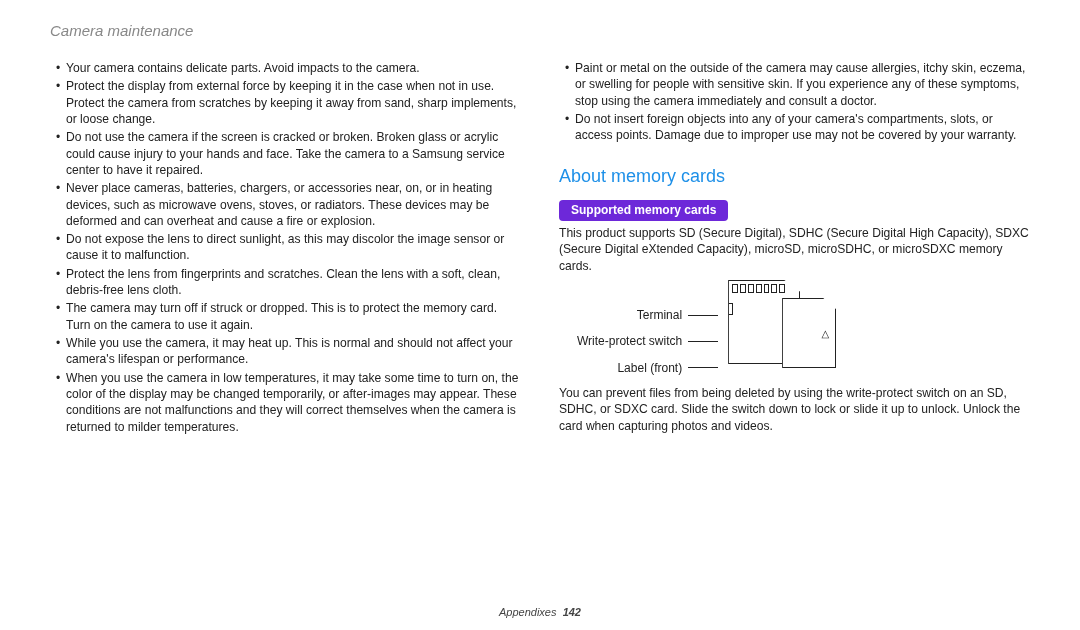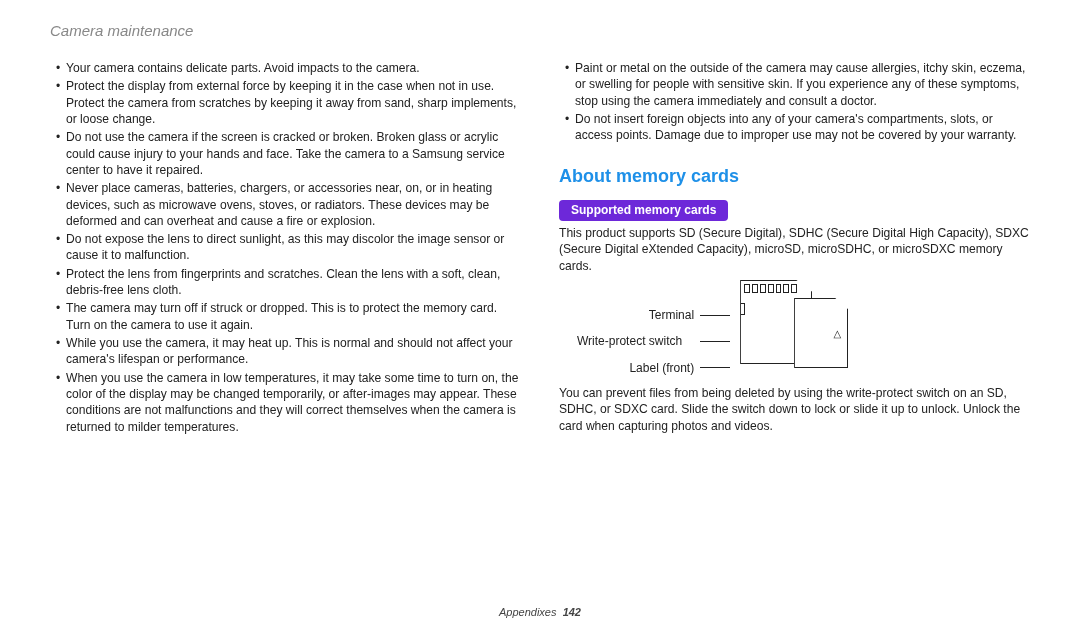--- a/index.html
+++ b/index.html
@@ -4,28 +4,28 @@
 <style>
   * { box-sizing: border-box; margin: 0; padding: 0; }
   html, body { width: 1080px; height: 630px; background: #fff; font-family: "Segoe UI", Arial, sans-serif; color: #222; }
   .page { width: 1080px; height: 630px; padding: 22px 50px 10px 50px; position: relative; }
   .header { font-size: 15px; color: #888; font-style: italic; margin-bottom: 18px; }
   .cols { display: flex; gap: 38px; margin-top: 21px; }
   .col { flex: 1; font-size: 12.1px; line-height: 1.35; }
   ul.bullets { list-style: none; padding-left: 6px; }
   ul.bullets li { position: relative; padding-left: 10px; margin-bottom: 2px; }
   ul.bullets li::before { content: "•"; position: absolute; left: 0; top: 0; }
-  .section-title { color: #1e90e8; font-size: 18px; font-weight: 700; margin-top: 20px; margin-bottom: 12px; }
+  .section-title { color: #1e90e8; font-size: 18px; font-weight: 400; margin-top: 20px; margin-bottom: 12px; }
   .pill { display: inline-block; background: #6d28d9; color: #fff; border-radius: 4px; padding: 2px 12px 3px 12px; font-size: 12px; font-weight: 600; margin-bottom: 4px; }
   .para { margin-bottom: 6px; font-size: 12.1px; line-height: 1.35; }
   .diagram { display: flex; align-items: flex-end; gap: 10px; margin: 6px 0 10px 18px; }
   .labels { display: flex; flex-direction: column; font-size: 12px; line-height: 1.2; text-align: right; min-width: 120px; }
   .labels .lab { display: flex; justify-content: flex-end; align-items: center; }
   .labels .l1 { margin-top: 2px; margin-bottom: 12px; }
-  .labels .l2 { margin-bottom: 12px; gap: 12px; }
+  .labels .l2 { margin-bottom: 12px; }
   .labels .l3 { }
   .lead { border-top: 1px solid #222; width: 30px; margin-left: 6px; }
   .cards { position: relative; width: 140px; height: 95px; }
   .sd { position: absolute; border: 1.5px solid #222; background: #fff; }
   .sd.big { width: 72px; height: 84px; left: 0; top: 0; clip-path: polygon(0 0, 78% 0, 100% 14%, 100% 100%, 0 100%); }
   .sd.small { width: 54px; height: 70px; left: 54px; top: 18px; clip-path: polygon(0 0, 76% 0, 100% 16%, 100% 100%, 0 100%); }
   .sd .contacts { position: absolute; top: 3px; left: 3px; right: 14px; height: 9px; display: flex; gap: 2px; }
   .sd .contacts span { flex: 1; border: 1px solid #222; }
   .sd .wp { position: absolute; left: -1px; top: 22px; width: 5px; height: 12px; border: 1px solid #222; background: #fff; }
   .sd .arrow { position: absolute; right: 6px; top: 28px; font-size: 10px; }

